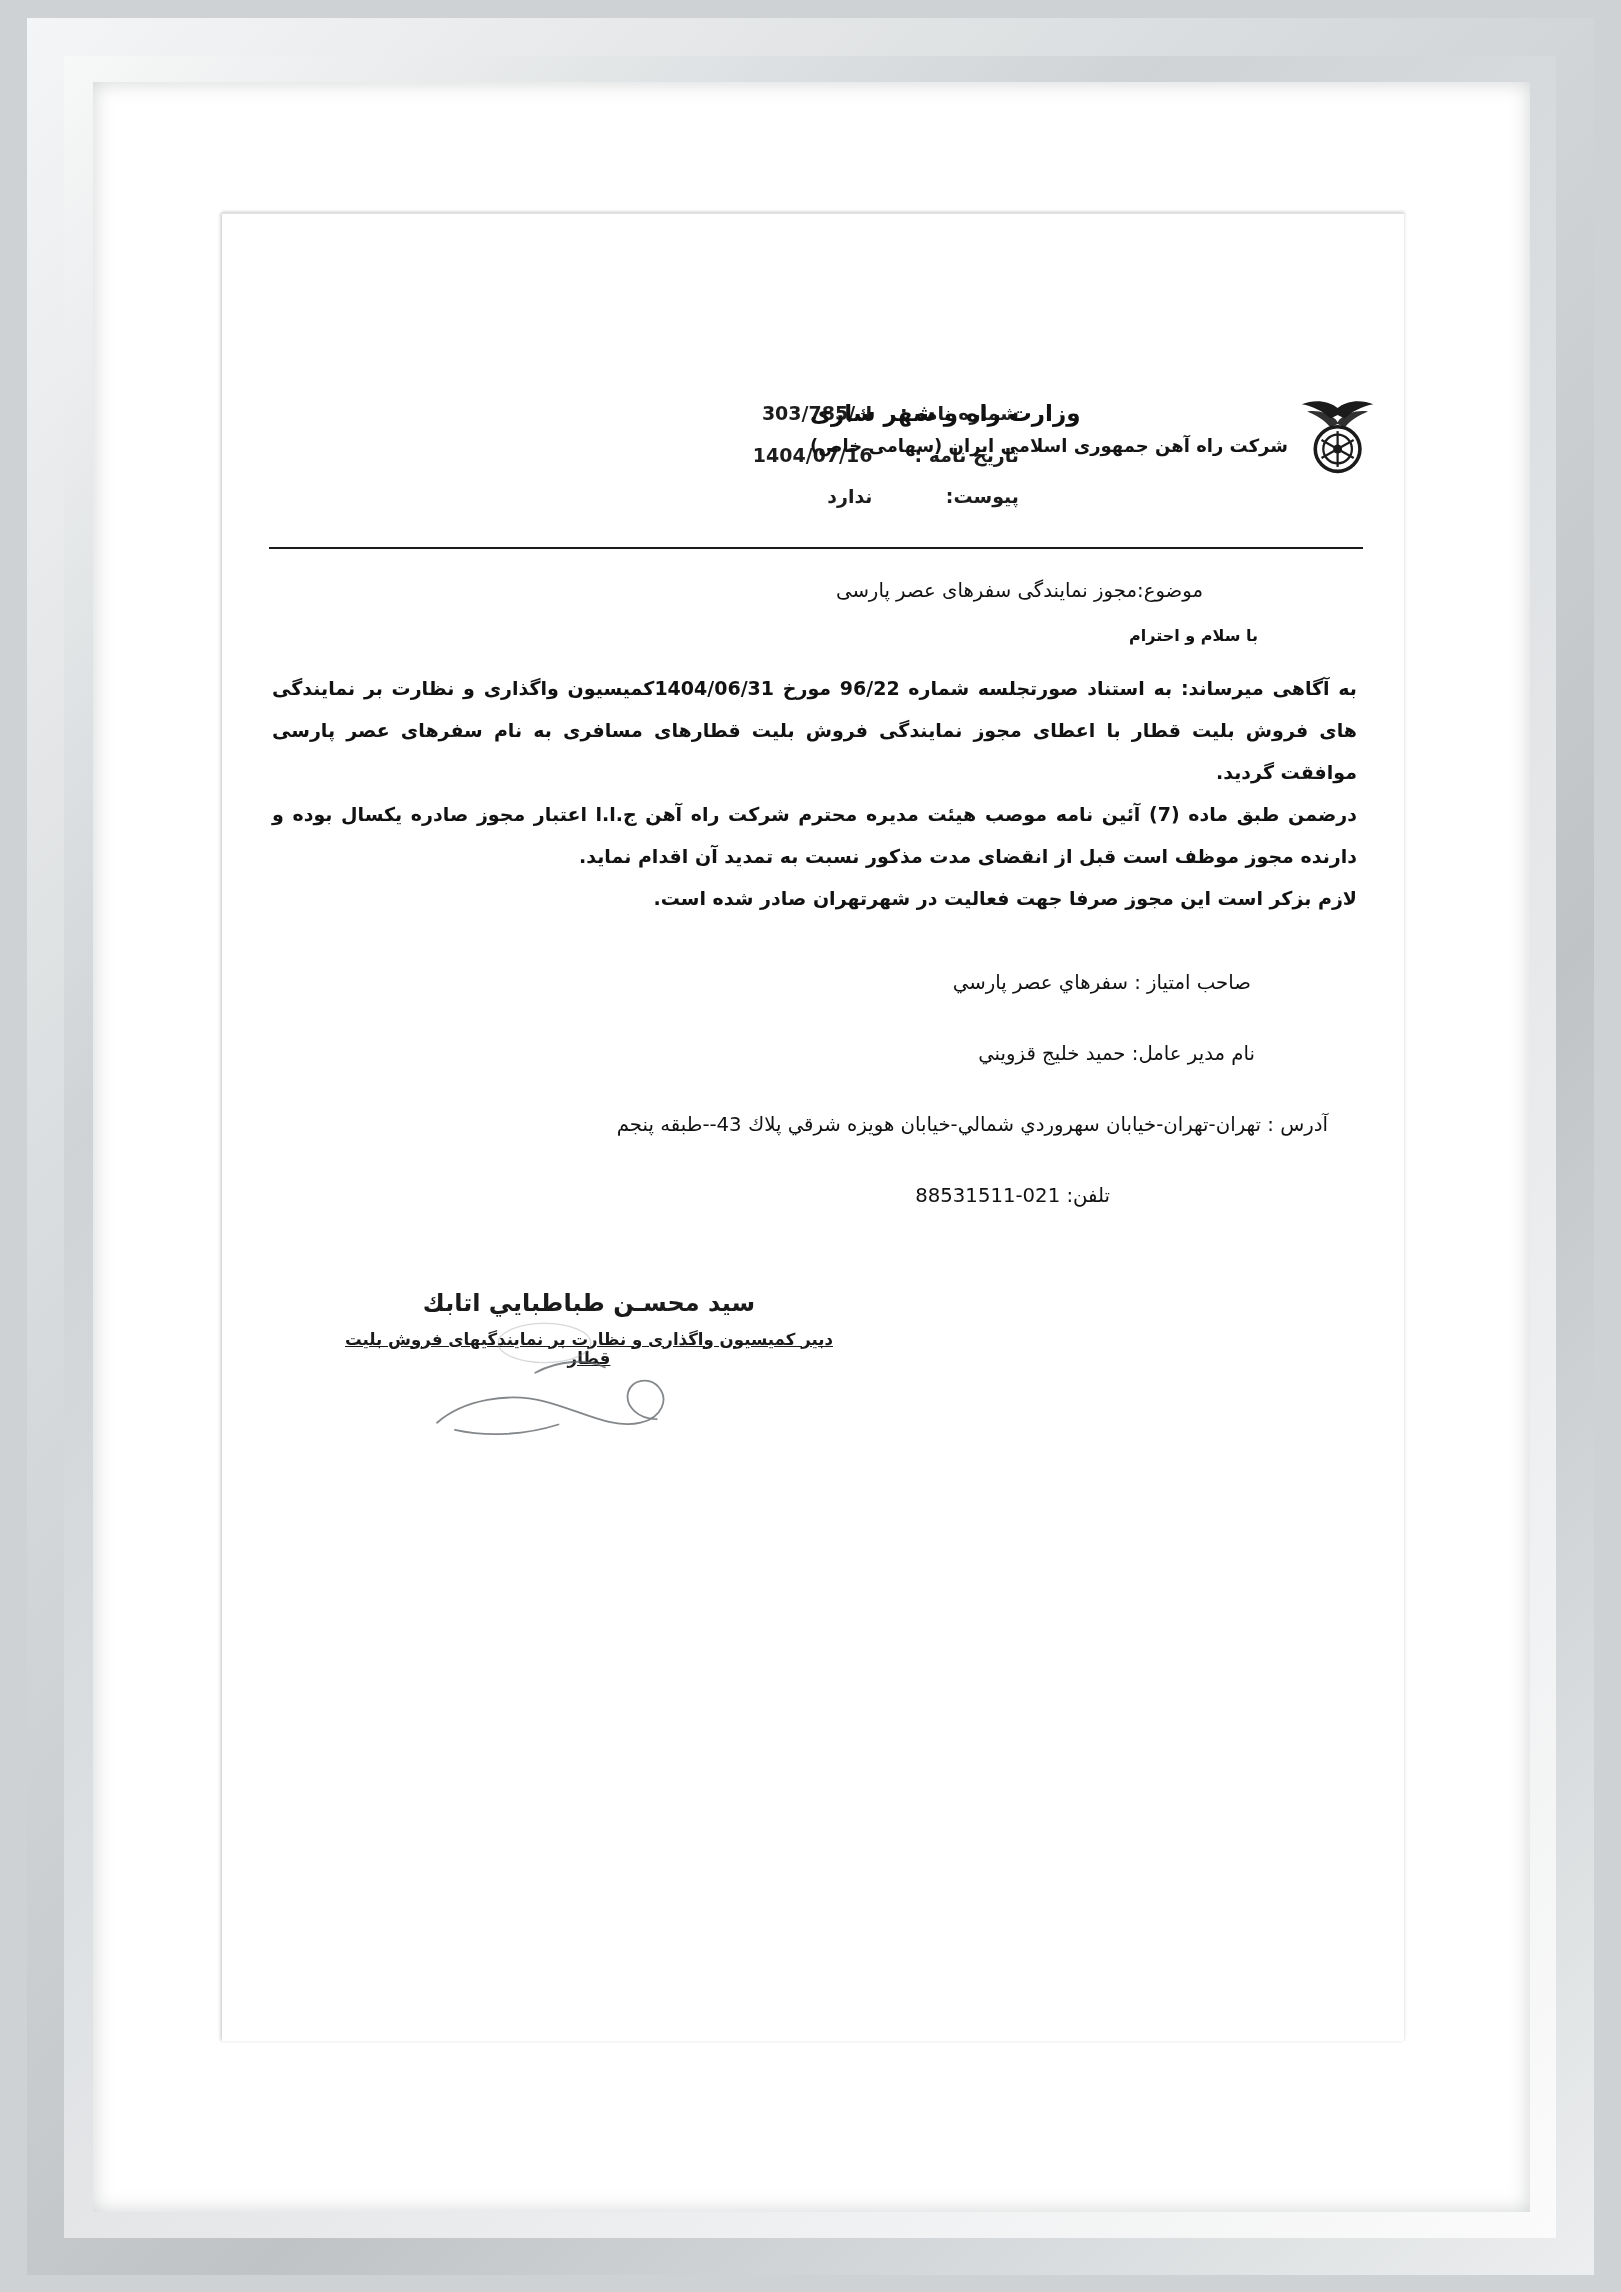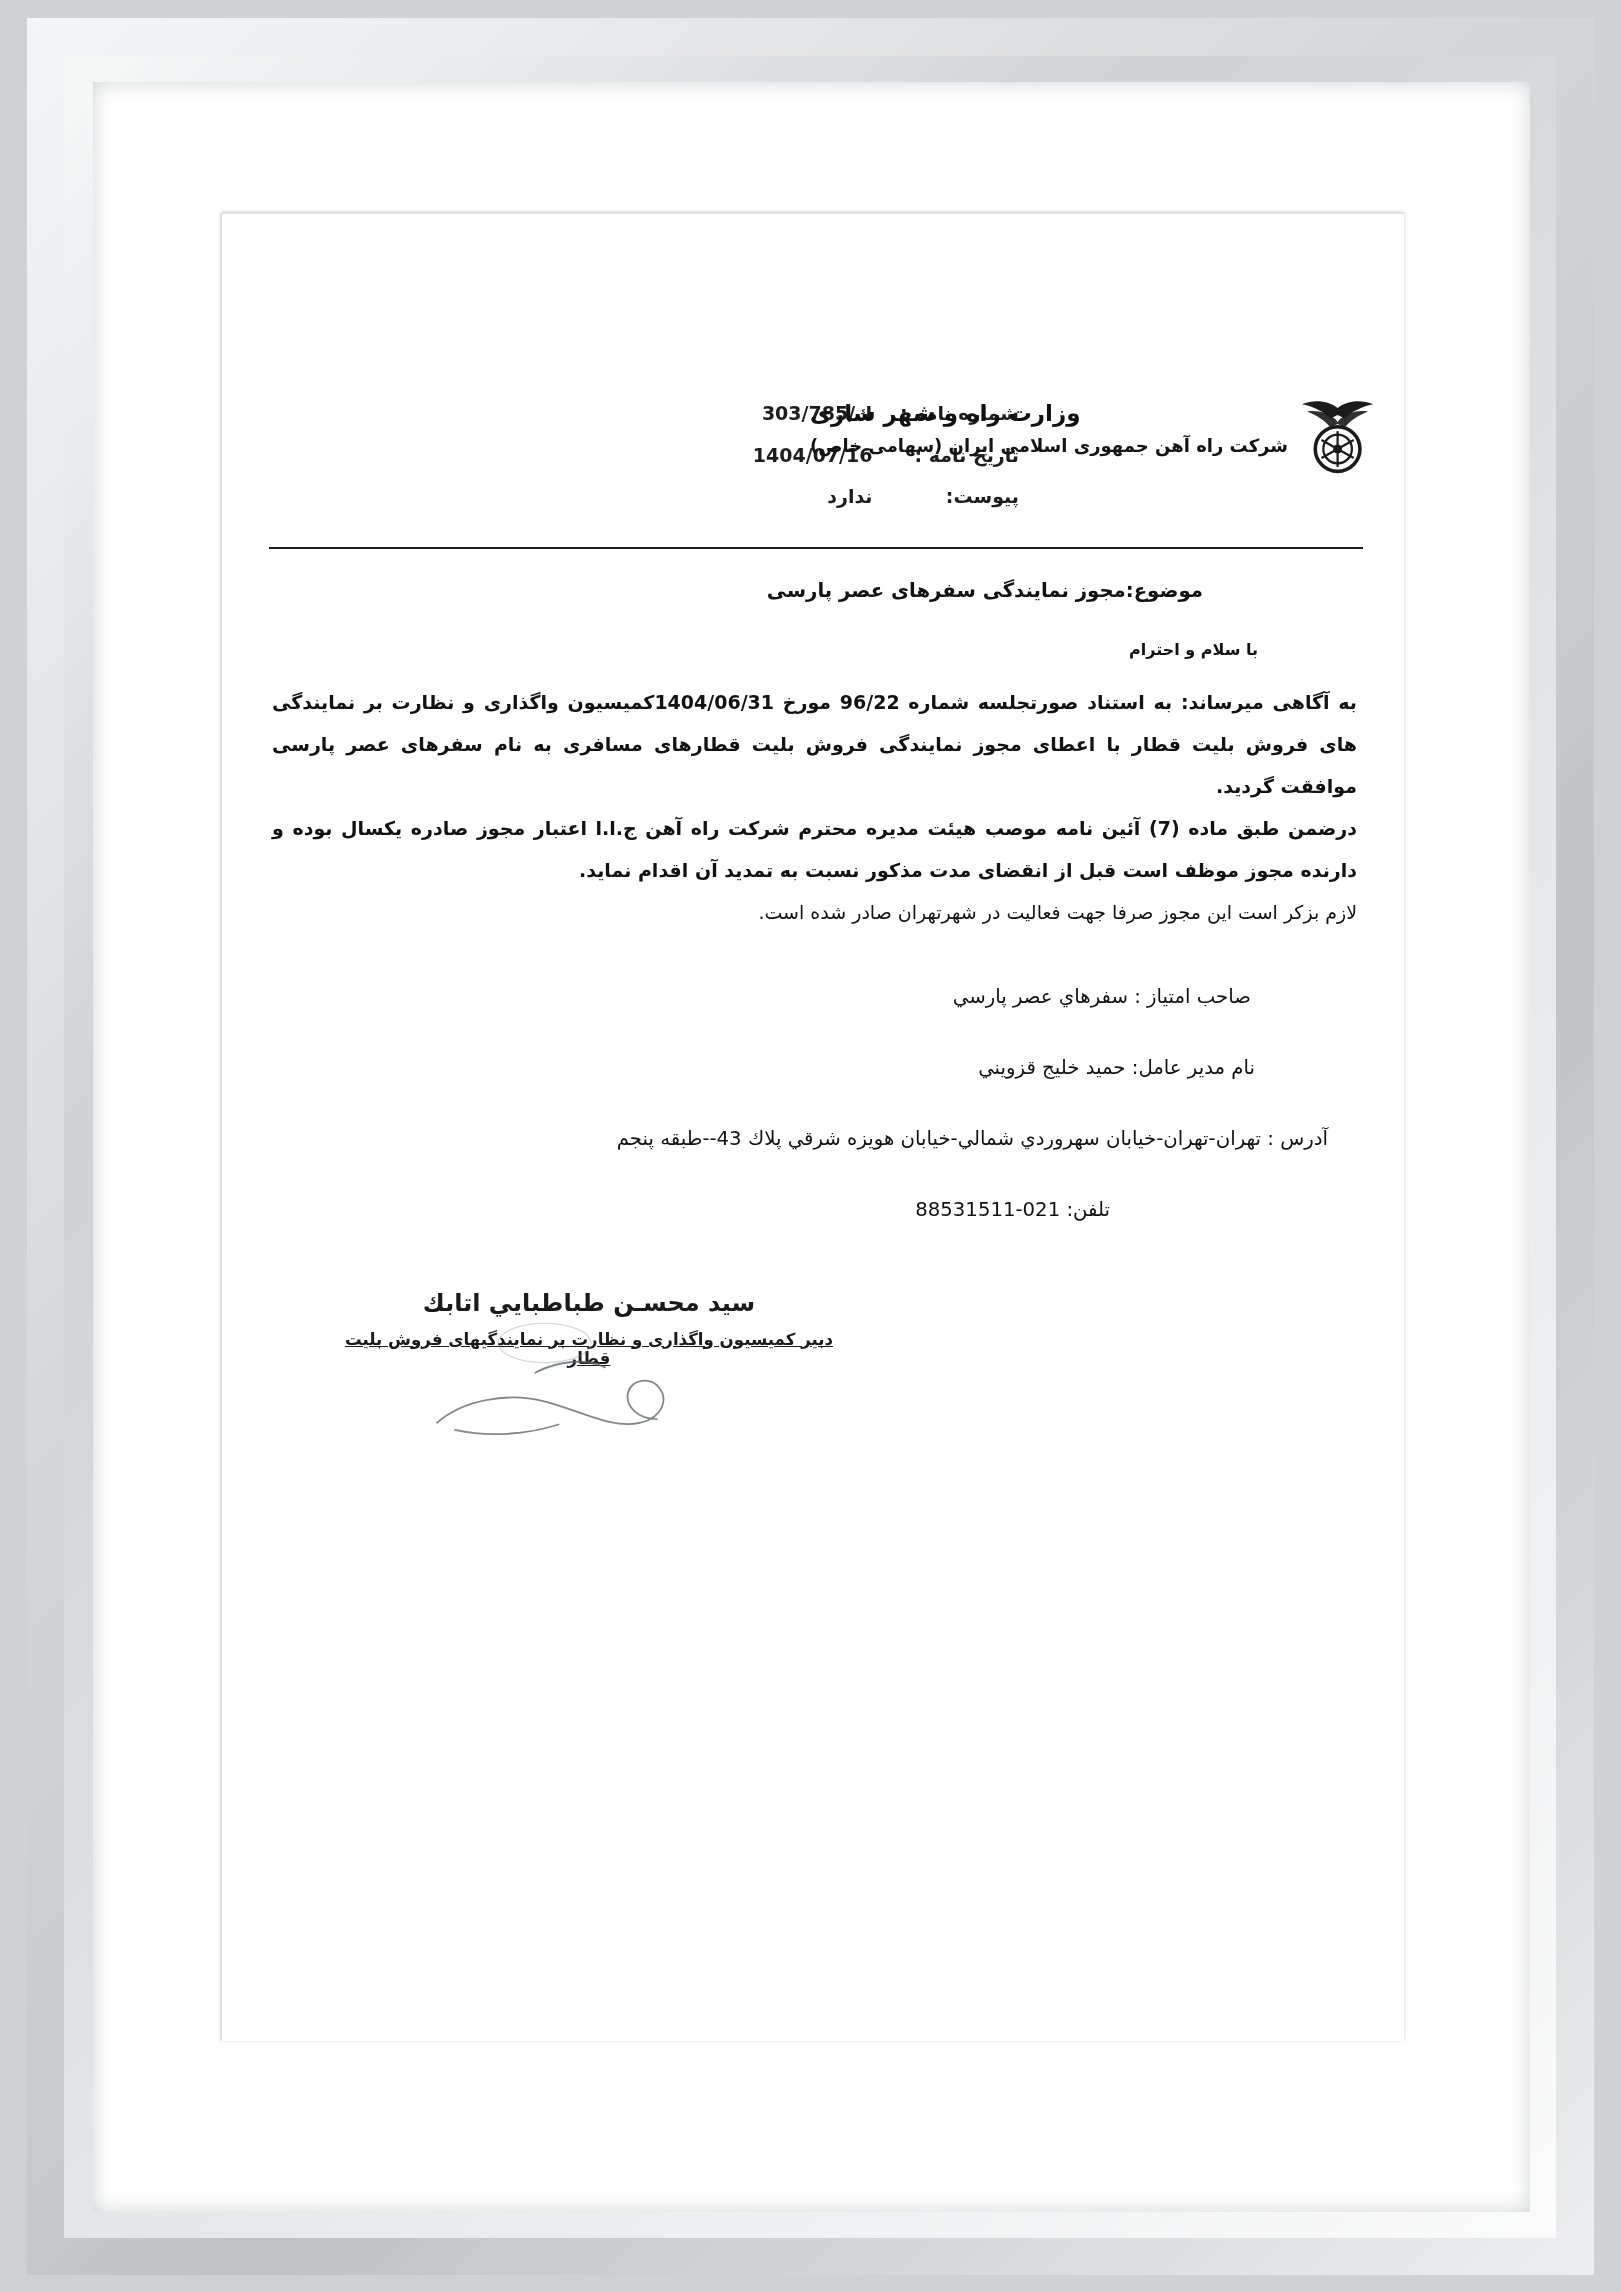--- a/index.html
+++ b/index.html
@@ -134,42 +134,42 @@
     position: absolute;
     left: 50px;
     top: 365px;
     width: 1085px;
     direction: rtl;
     text-align: right;
     color: #121212;
   }
   .subject {
     font-size: 19.7px;
-    font-weight: 700;
+    font-weight: 400;
     margin-right: 154px;
-    margin-bottom: 38px;
+    margin-bottom: 24px;
   }
   .salutation {
     font-size: 16px;
     font-weight: 700;
     margin-right: 99px;
     margin-bottom: 21.5px;
   }
   .para {
     font-size: 19px;
     line-height: 42px;
     font-weight: 600;
     text-align: justify;
     text-justify: inter-word;
   }
   .para p { margin: 0 0 0 0; }
   .para .indent-a { margin-right: 0px; }
   .note {
     font-size: 19px;
-    font-weight: 400;
+    font-weight: 700;
     line-height: 42px;
     margin-top: 1.8px;
   }
 
   .field-list {
     margin-top: 52px;
   }
   .field-row {
     font-size: 19.7px;
     font-weight: 400;

